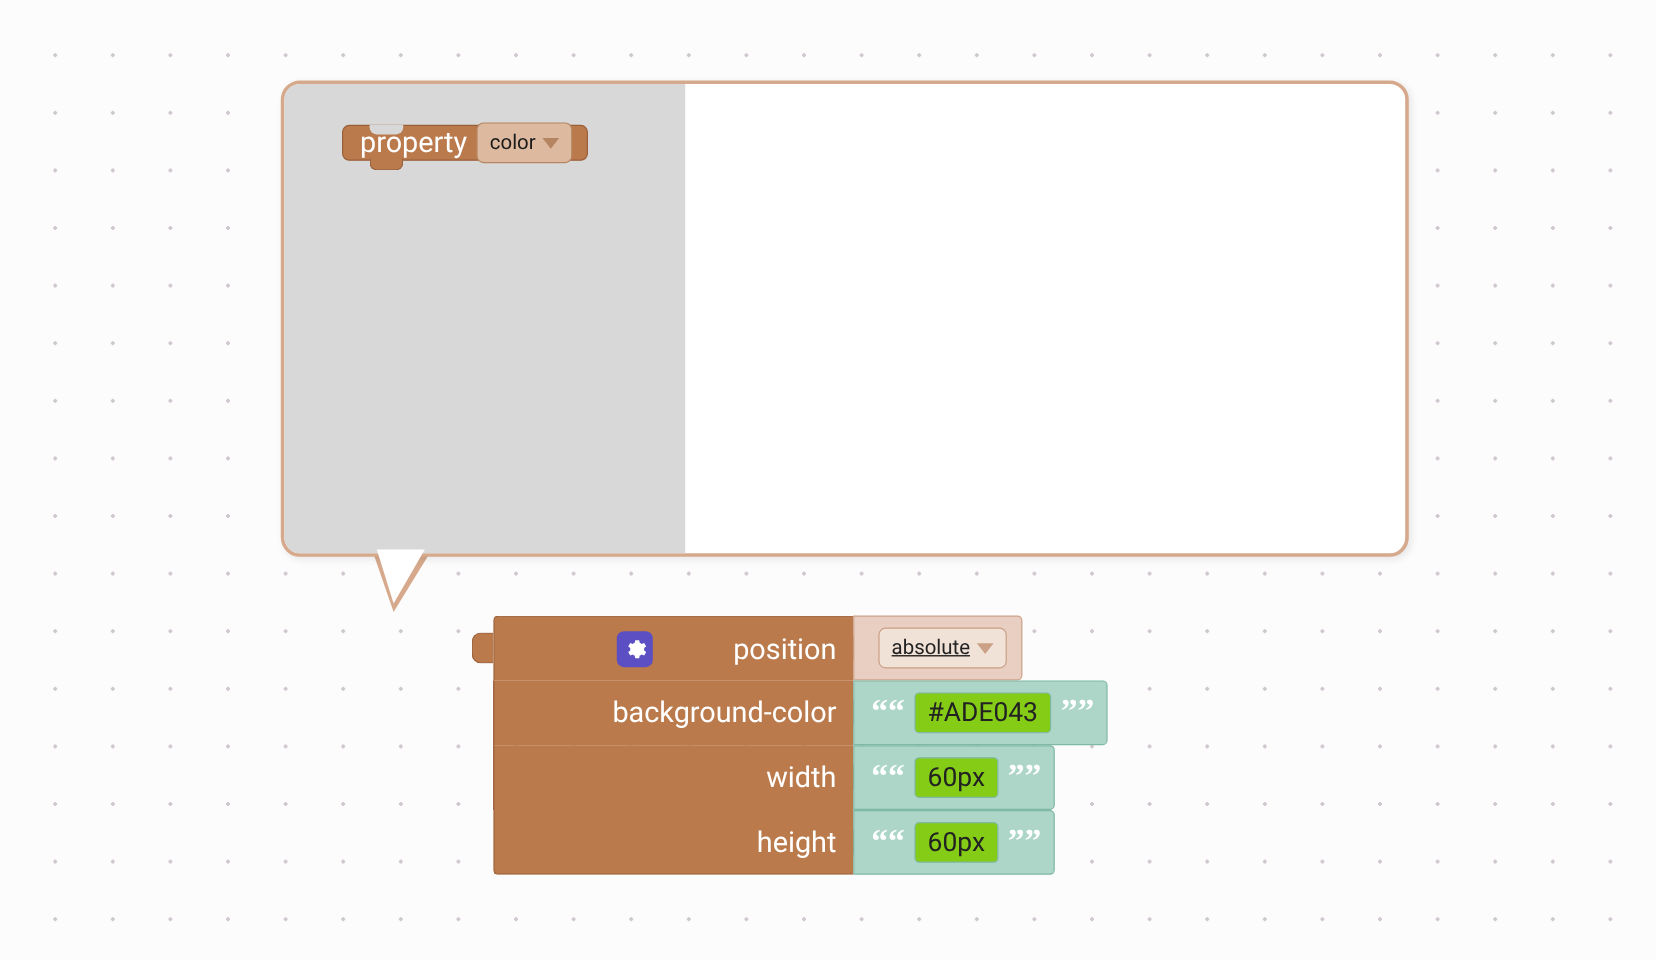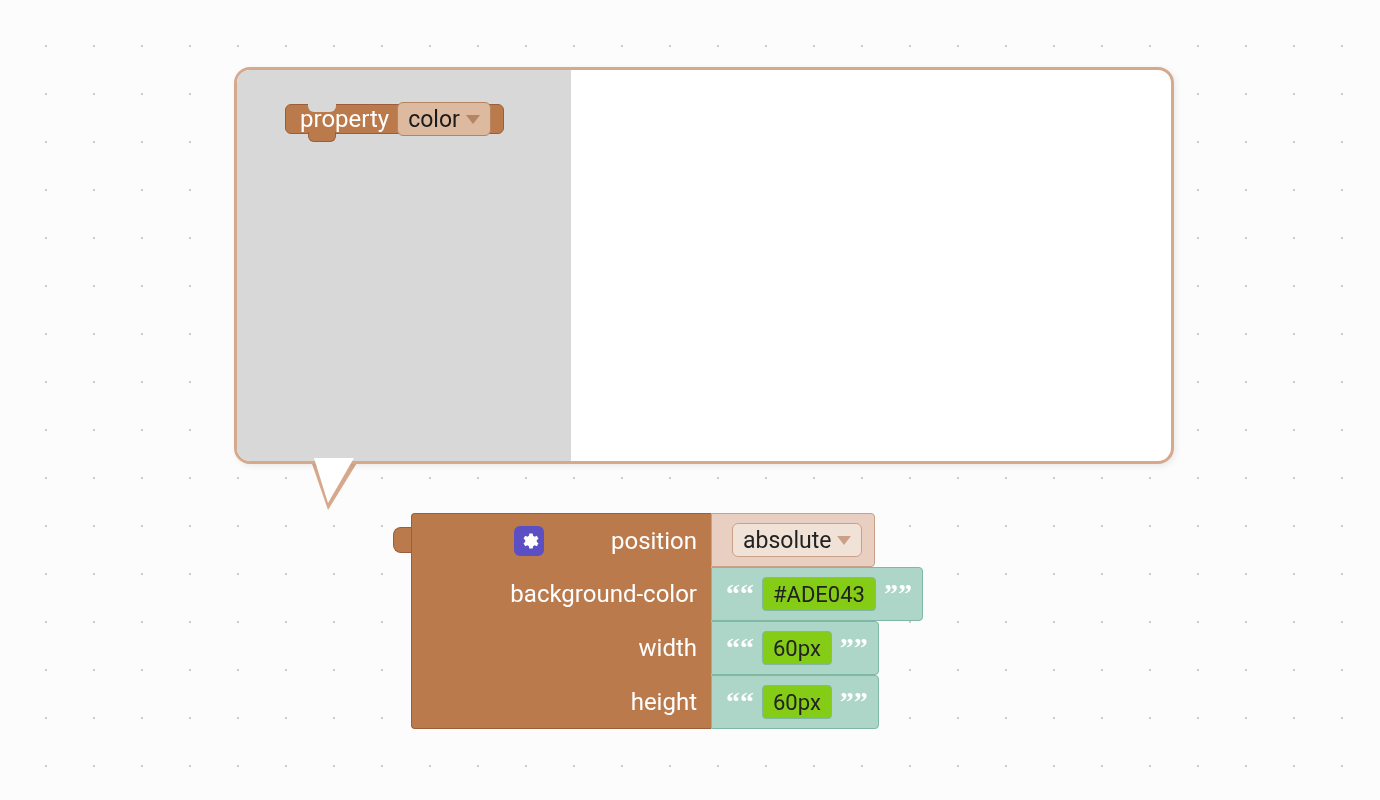--- a/index.html
+++ b/index.html
@@ -99,21 +99,21 @@
     border-bottom-left-radius: 6px;
     border-bottom-right-radius: 6px;
   }
 
   .field-dropdown {
     background: #ddb99f;
     border: 1px solid #b48560;
     border-radius: 6px;
     padding: 2px 10px 2px 10px;
     color: #1a1a1a;
-    font-size: 23px;
+    font-size: 17px;
     display: inline-flex;
     align-items: center;
     gap: 6px;
     height: 34px;
   }
   .tri {
     display: inline-block;
     width: 0; height: 0;
     border-left: 7px solid transparent;
     border-right: 7px solid transparent;
@@ -267,20 +267,21 @@
   .enum-block {
     background: #e9cfc1;
     border: 1px solid #caa087;
     height: 54px;
     display: flex;
     align-items: center;
     padding: 0 12px 0 20px;
     border-top-right-radius: 4px;
     border-bottom-right-radius: 4px;
     position: relative;
+    text-decoration: underline;
   }
   .enum-block .field-dropdown {
     background: #f1e2d8;
     border: 1px solid #caa087;
     color: #222;
   }
   .enum-block .tri { border-top-color: #caa087; }
 
   
   .string-block {

